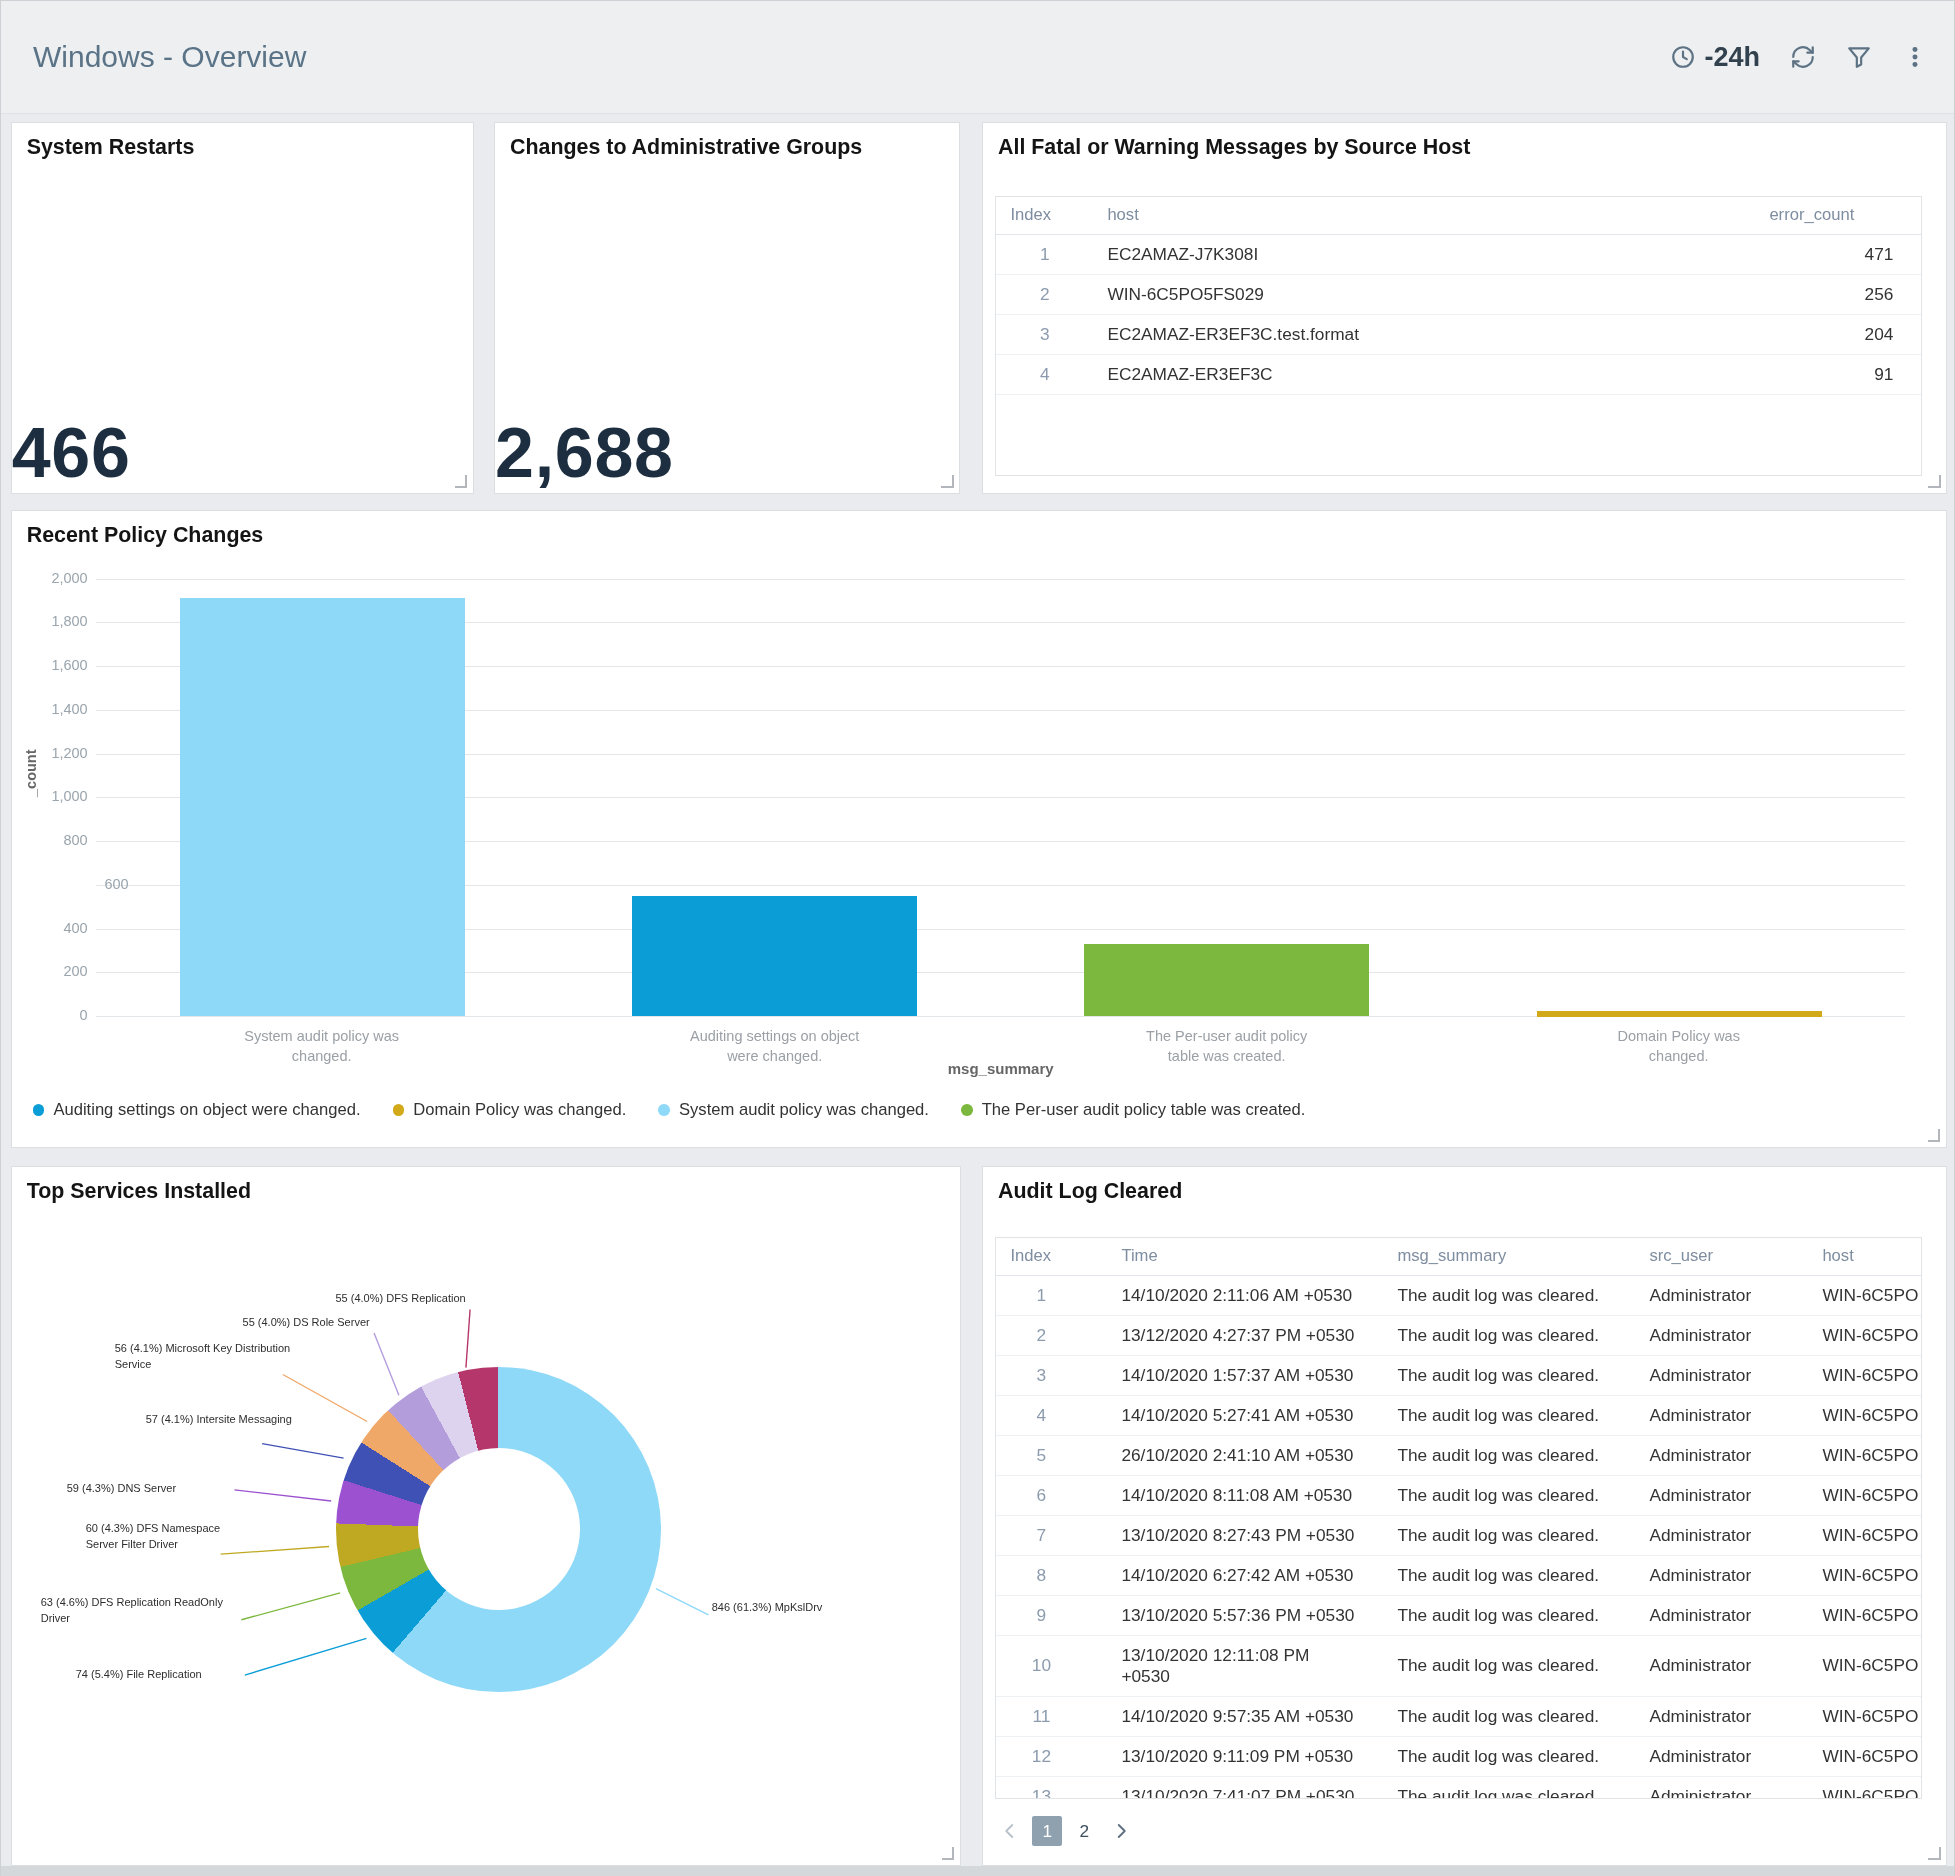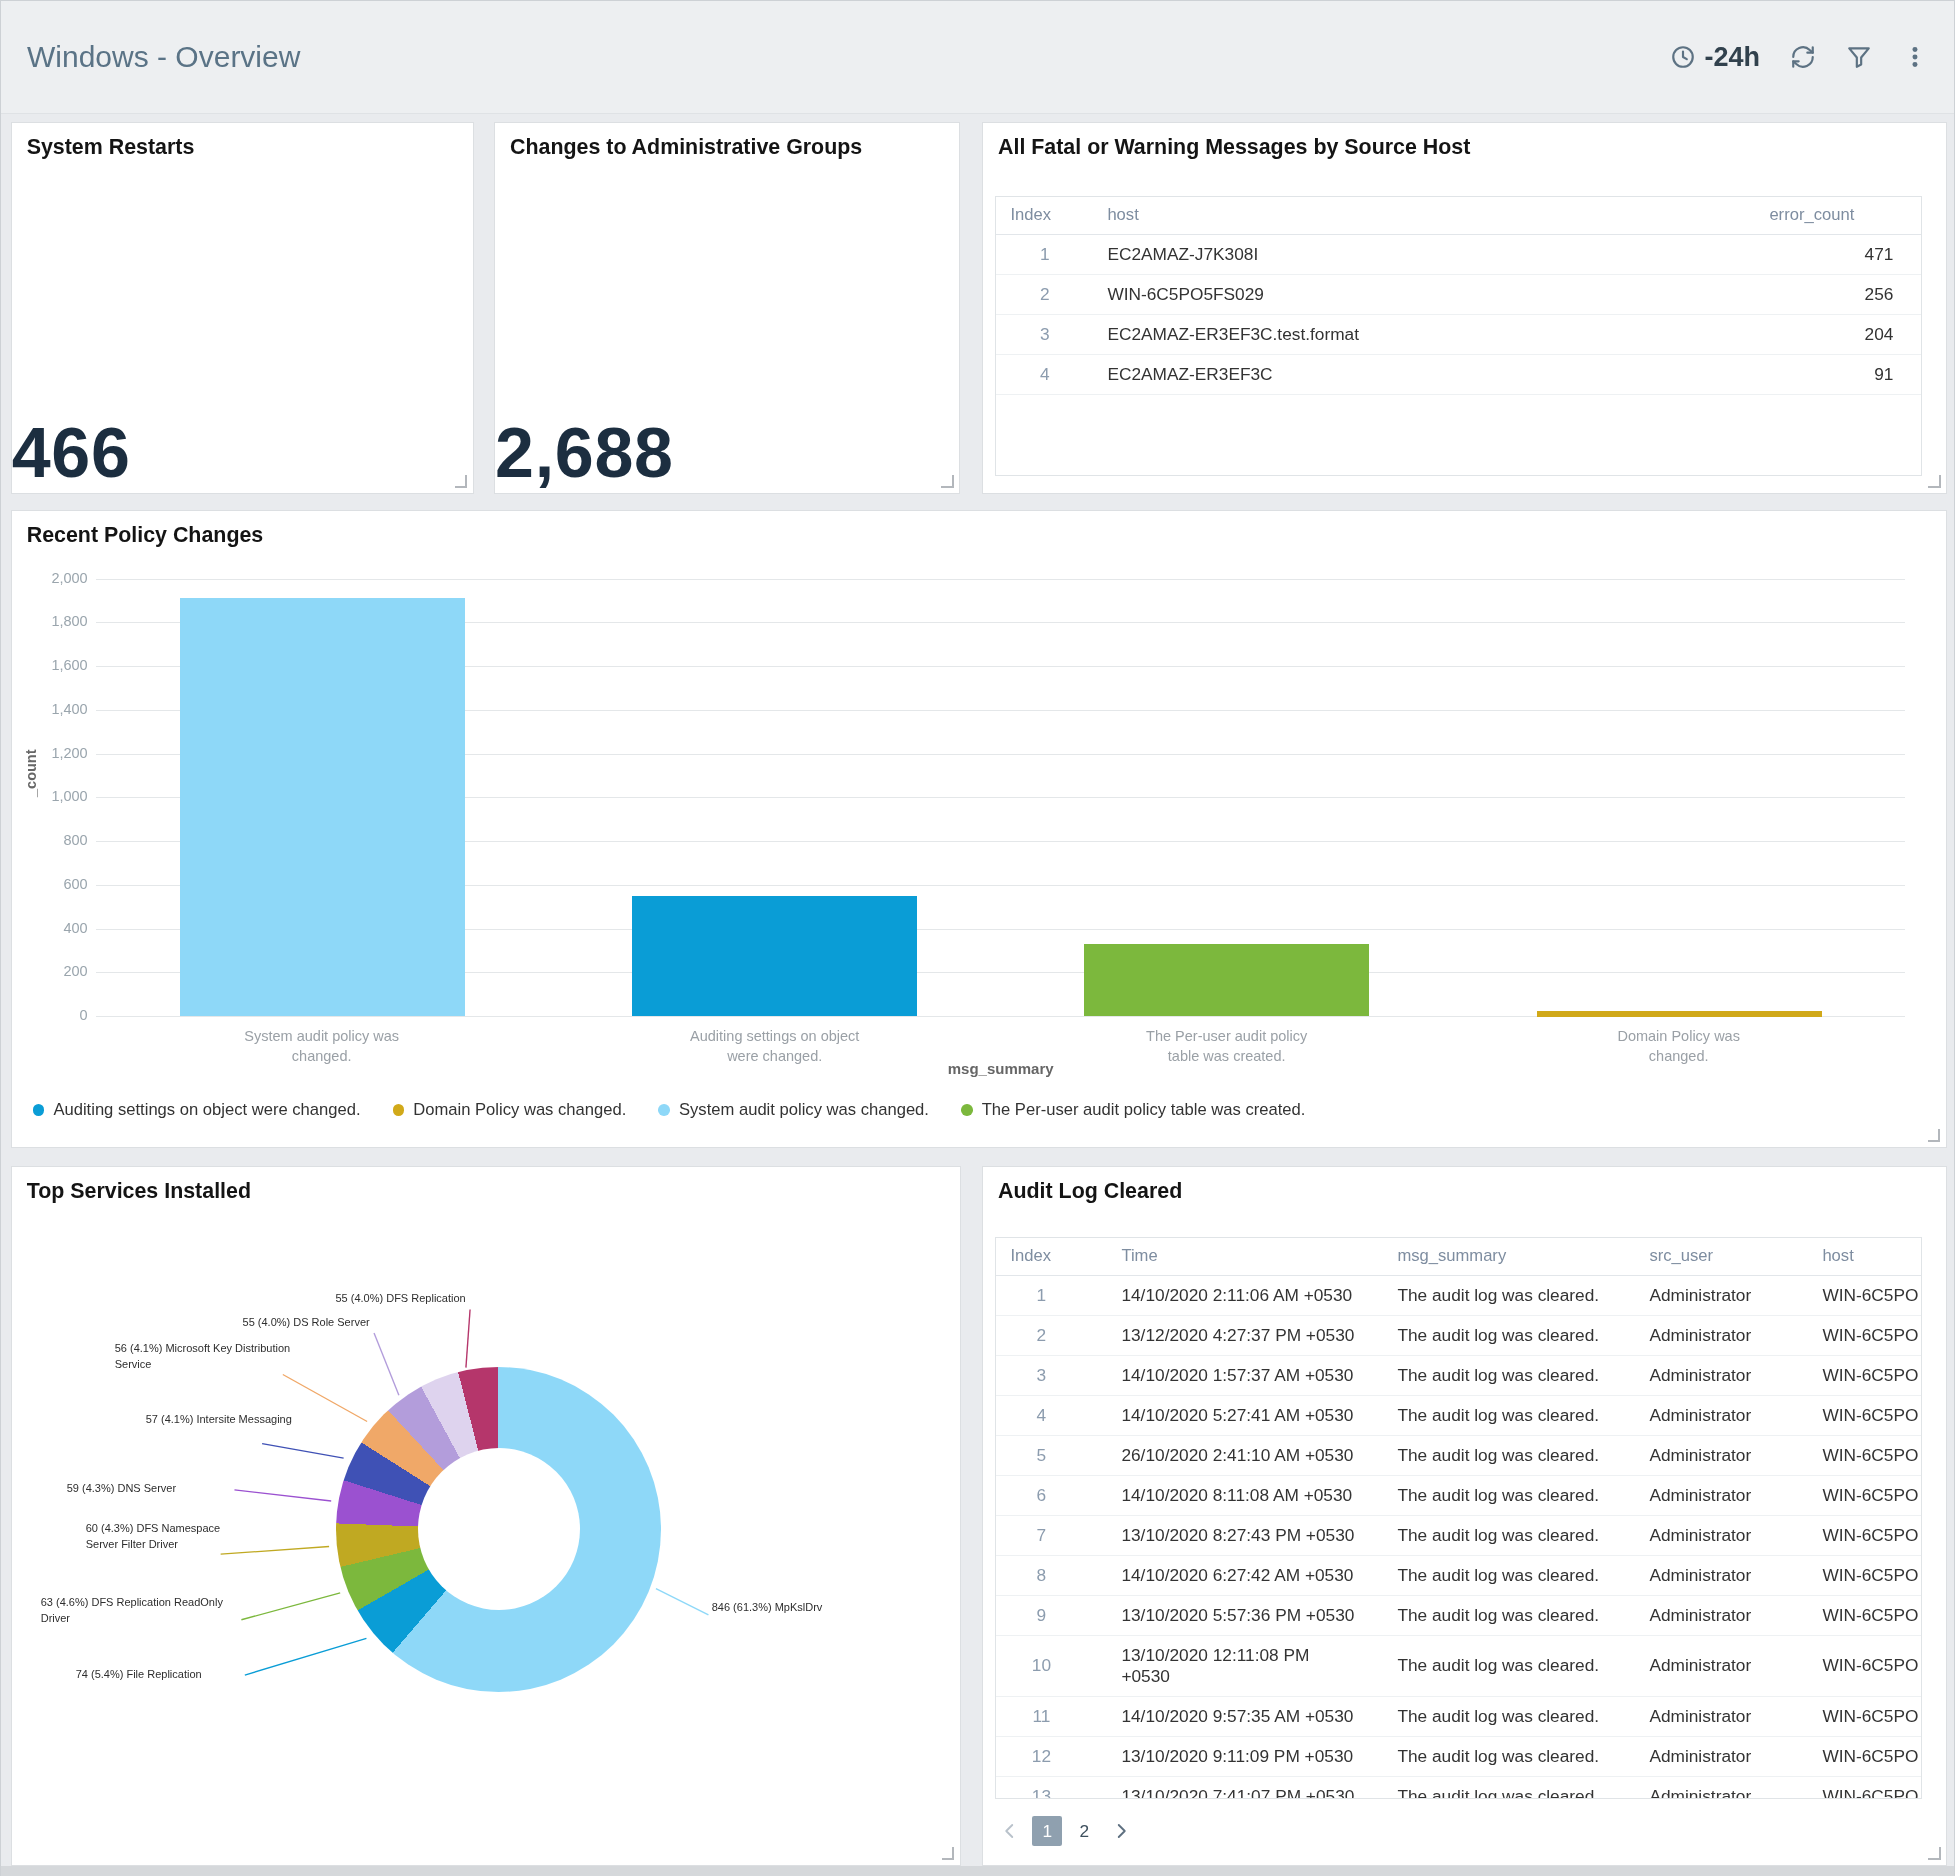--- a/index.html
+++ b/index.html
@@ -7,21 +7,21 @@
     position:relative;width:1955px;height:1877px;box-sizing:border-box;
     background:#e9ebee;border:1.4px solid #cdd1d5;overflow:hidden;
     font-family:"Liberation Sans","DejaVu Sans",sans-serif;color:#333;
   }
   
   .top-header{
     position:absolute;left:0;top:0;right:0;height:113px;background:#edeff1;
     display:flex;align-items:center;justify-content:space-between;
     padding:0 26px;box-sizing:border-box;border-bottom:0.7px solid #dfe2e5;
   }
-  .top-header h1{margin:0;font-size:30px;font-weight:400;color:#5a7386;}
+  .top-header h1{margin:6px;font-size:30px;font-weight:400;color:#5a7386;}
   .header-controls{display:flex;align-items:center;gap:30px;}
   .hbtn{background:none;border:none;padding:0;display:flex;align-items:center;gap:8.3px;cursor:pointer;color:#5d7283;}
   .hbtn svg{width:26px;height:26px;stroke:#5d7283;fill:none;stroke-width:2;stroke-linecap:round;stroke-linejoin:round;}
   .hbtn .kebab-dot{fill:#5d7283;stroke:none;}
   .time-text{font-size:27px;font-weight:600;color:#31414d;}
   
   .panel{position:absolute;background:#fff;border:0.7px solid #dcdfe2;box-sizing:border-box;}
   .panel-title{position:absolute;left:15px;top:12.4px;margin:0;font-size:21.4px;font-weight:700;color:#141414;text-align:right;}
   .corner{position:absolute;right:5.5px;bottom:5.5px;width:10.4px;height:10.4px;border-right:2.1px solid #9aa0a6;border-bottom:2.1px solid #9aa0a6;opacity:.75;}
   .big-number{position:absolute;left:0;right:0;top:290px;font-size:70px;font-weight:700;color:#1c2e40;letter-spacing:0.7px;}
@@ -160,21 +160,21 @@
     <h2 class="panel-title">Recent Policy Changes</h2>
     <div class="ylab">_count</div>
     <div class="plot" id="bar-plot">
         <div class="gridline" style="left: 84px; top: 505px; width: 1809px;"></div>
         <div class="ytick" style="top: 496px;">0</div>
         <div class="gridline" style="left: 84px; top: 461px; width: 1809px;"></div>
         <div class="ytick" style="top: 452px;">200</div>
         <div class="gridline" style="left: 84px; top: 418px; width: 1809px;"></div>
         <div class="ytick" style="top: 409px;">400</div>
         <div class="gridline" style="left: 84px; top: 374px; width: 1809px;"></div>
-        <div class="ytick" style="top: 365px;">600</div>
+        <div class="ytick" style="top: 365px; padding-left: 41px;">600</div>
         <div class="gridline" style="left: 84px; top: 330px; width: 1809px;"></div>
         <div class="ytick" style="top: 321px;">800</div>
         <div class="gridline" style="left: 84px; top: 286px; width: 1809px;"></div>
         <div class="ytick" style="top: 277px;">1,000</div>
         <div class="gridline" style="left: 84px; top: 243px; width: 1809px;"></div>
         <div class="ytick" style="top: 234px;">1,200</div>
         <div class="gridline" style="left: 84px; top: 199px; width: 1809px;"></div>
         <div class="ytick" style="top: 190px;">1,400</div>
         <div class="gridline" style="left: 84px; top: 155px; width: 1809px;"></div>
         <div class="ytick" style="top: 146px;">1,600</div>

